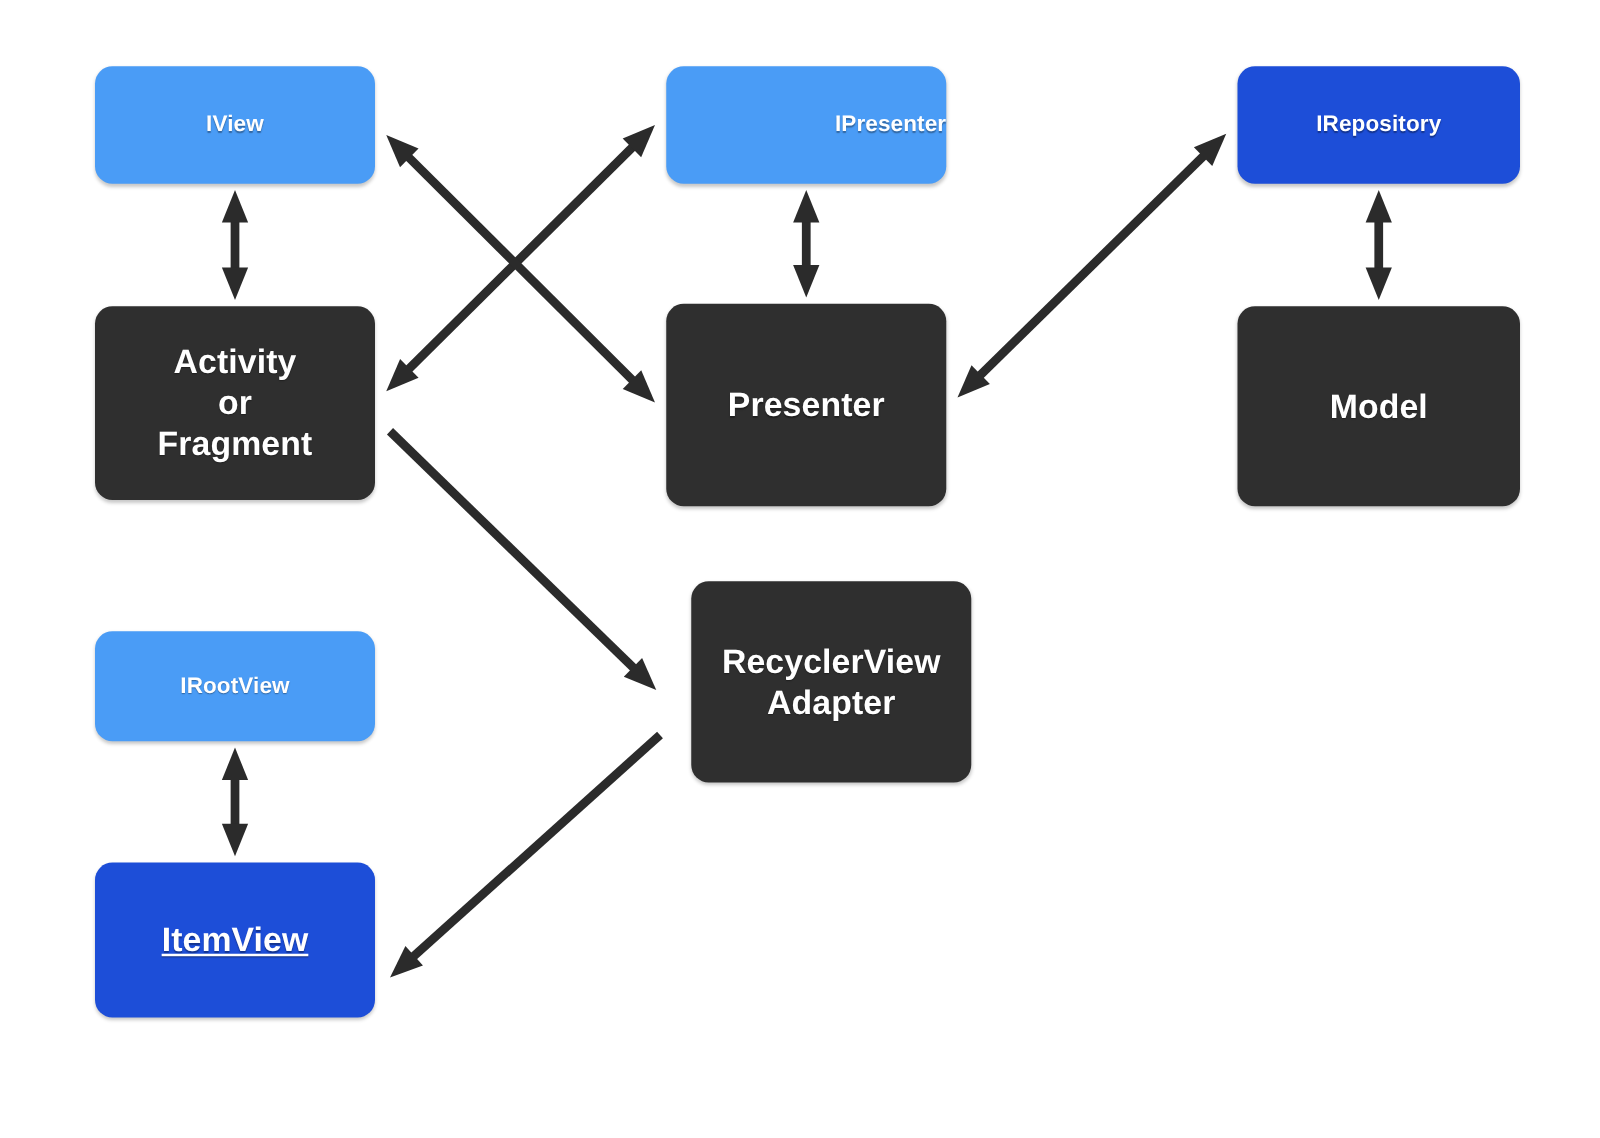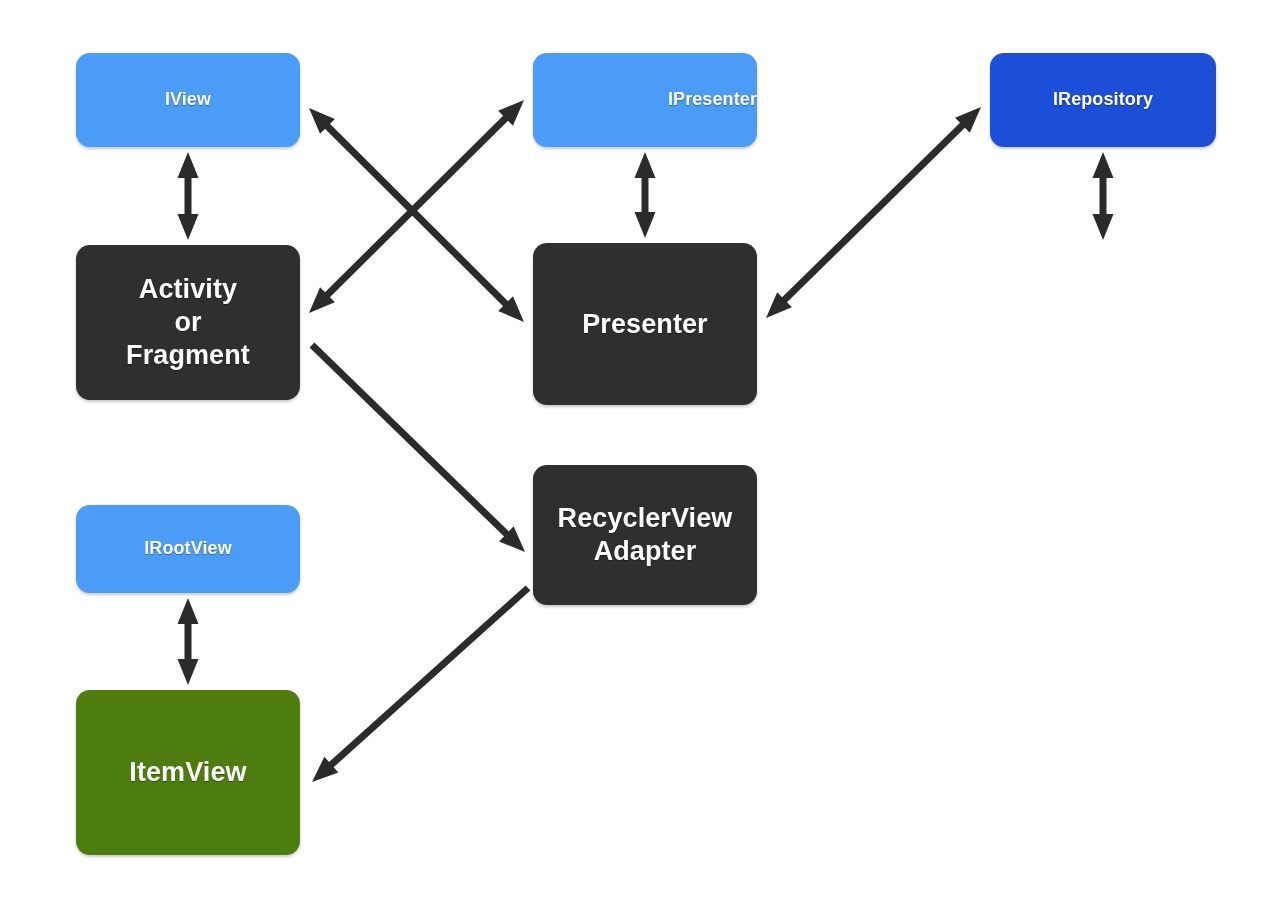--- a/index.html
+++ b/index.html
@@ -113,35 +113,38 @@
   <div class="node node-class" style="left: 76px; top: 245px; width: 224px; height: 155px; background: rgb(47, 47, 47);">
     <span class="node-label">Activity
 or
 Fragment</span>
   </div>
 
   <div class="node node-interface" style="left: 76px; top: 505px; width: 224px; height: 88px; background: rgb(74, 156, 246);">
     <span class="node-label">IRootView</span>
   </div>
 
-  <div class="node node-class" style="left: 76px; top: 690px; width: 224px; height: 165px; background: #4d7c0f;">
+  <div class="node node-class" style="left: 76px; top: 690px; width: 224px; height: 124px; background: #1d4ed8; text-decoration: underline;">
     <span class="node-label">ItemView</span>
   </div>
 
   <div class="node node-interface" style="left: 533px; top: 53px; width: 224px; height: 94px; background: rgb(74, 156, 246); justify-content: flex-end;">
     <span class="node-label">IPresenter</span>
   </div>
 
   <div class="node node-class" style="left: 533px; top: 243px; width: 224px; height: 162px; background: rgb(47, 47, 47);">
     <span class="node-label">Presenter</span>
   </div>
 
-  <div class="node node-class" style="left: 533px; top: 465px; width: 224px; height: 140px; background: rgb(47, 47, 47);">
+  <div class="node node-class" style="left: 553px; top: 465px; width: 224px; height: 161px; background: rgb(47, 47, 47);">
     <span class="node-label">RecyclerView
 Adapter</span>
   </div>
 
   <div class="node node-interface" style="left: 990px; top: 53px; width: 226px; height: 94px; background: #1d4ed8;">
     <span class="node-label">IRepository</span>
   </div>
 
+  <div class="node node-class" style="left: 990px; top: 245px; width: 226px; height: 160px; background: rgb(47, 47, 47);">
+    <span class="node-label">Model</span>
+  </div>
 
 </div>
 
 </body></html>

